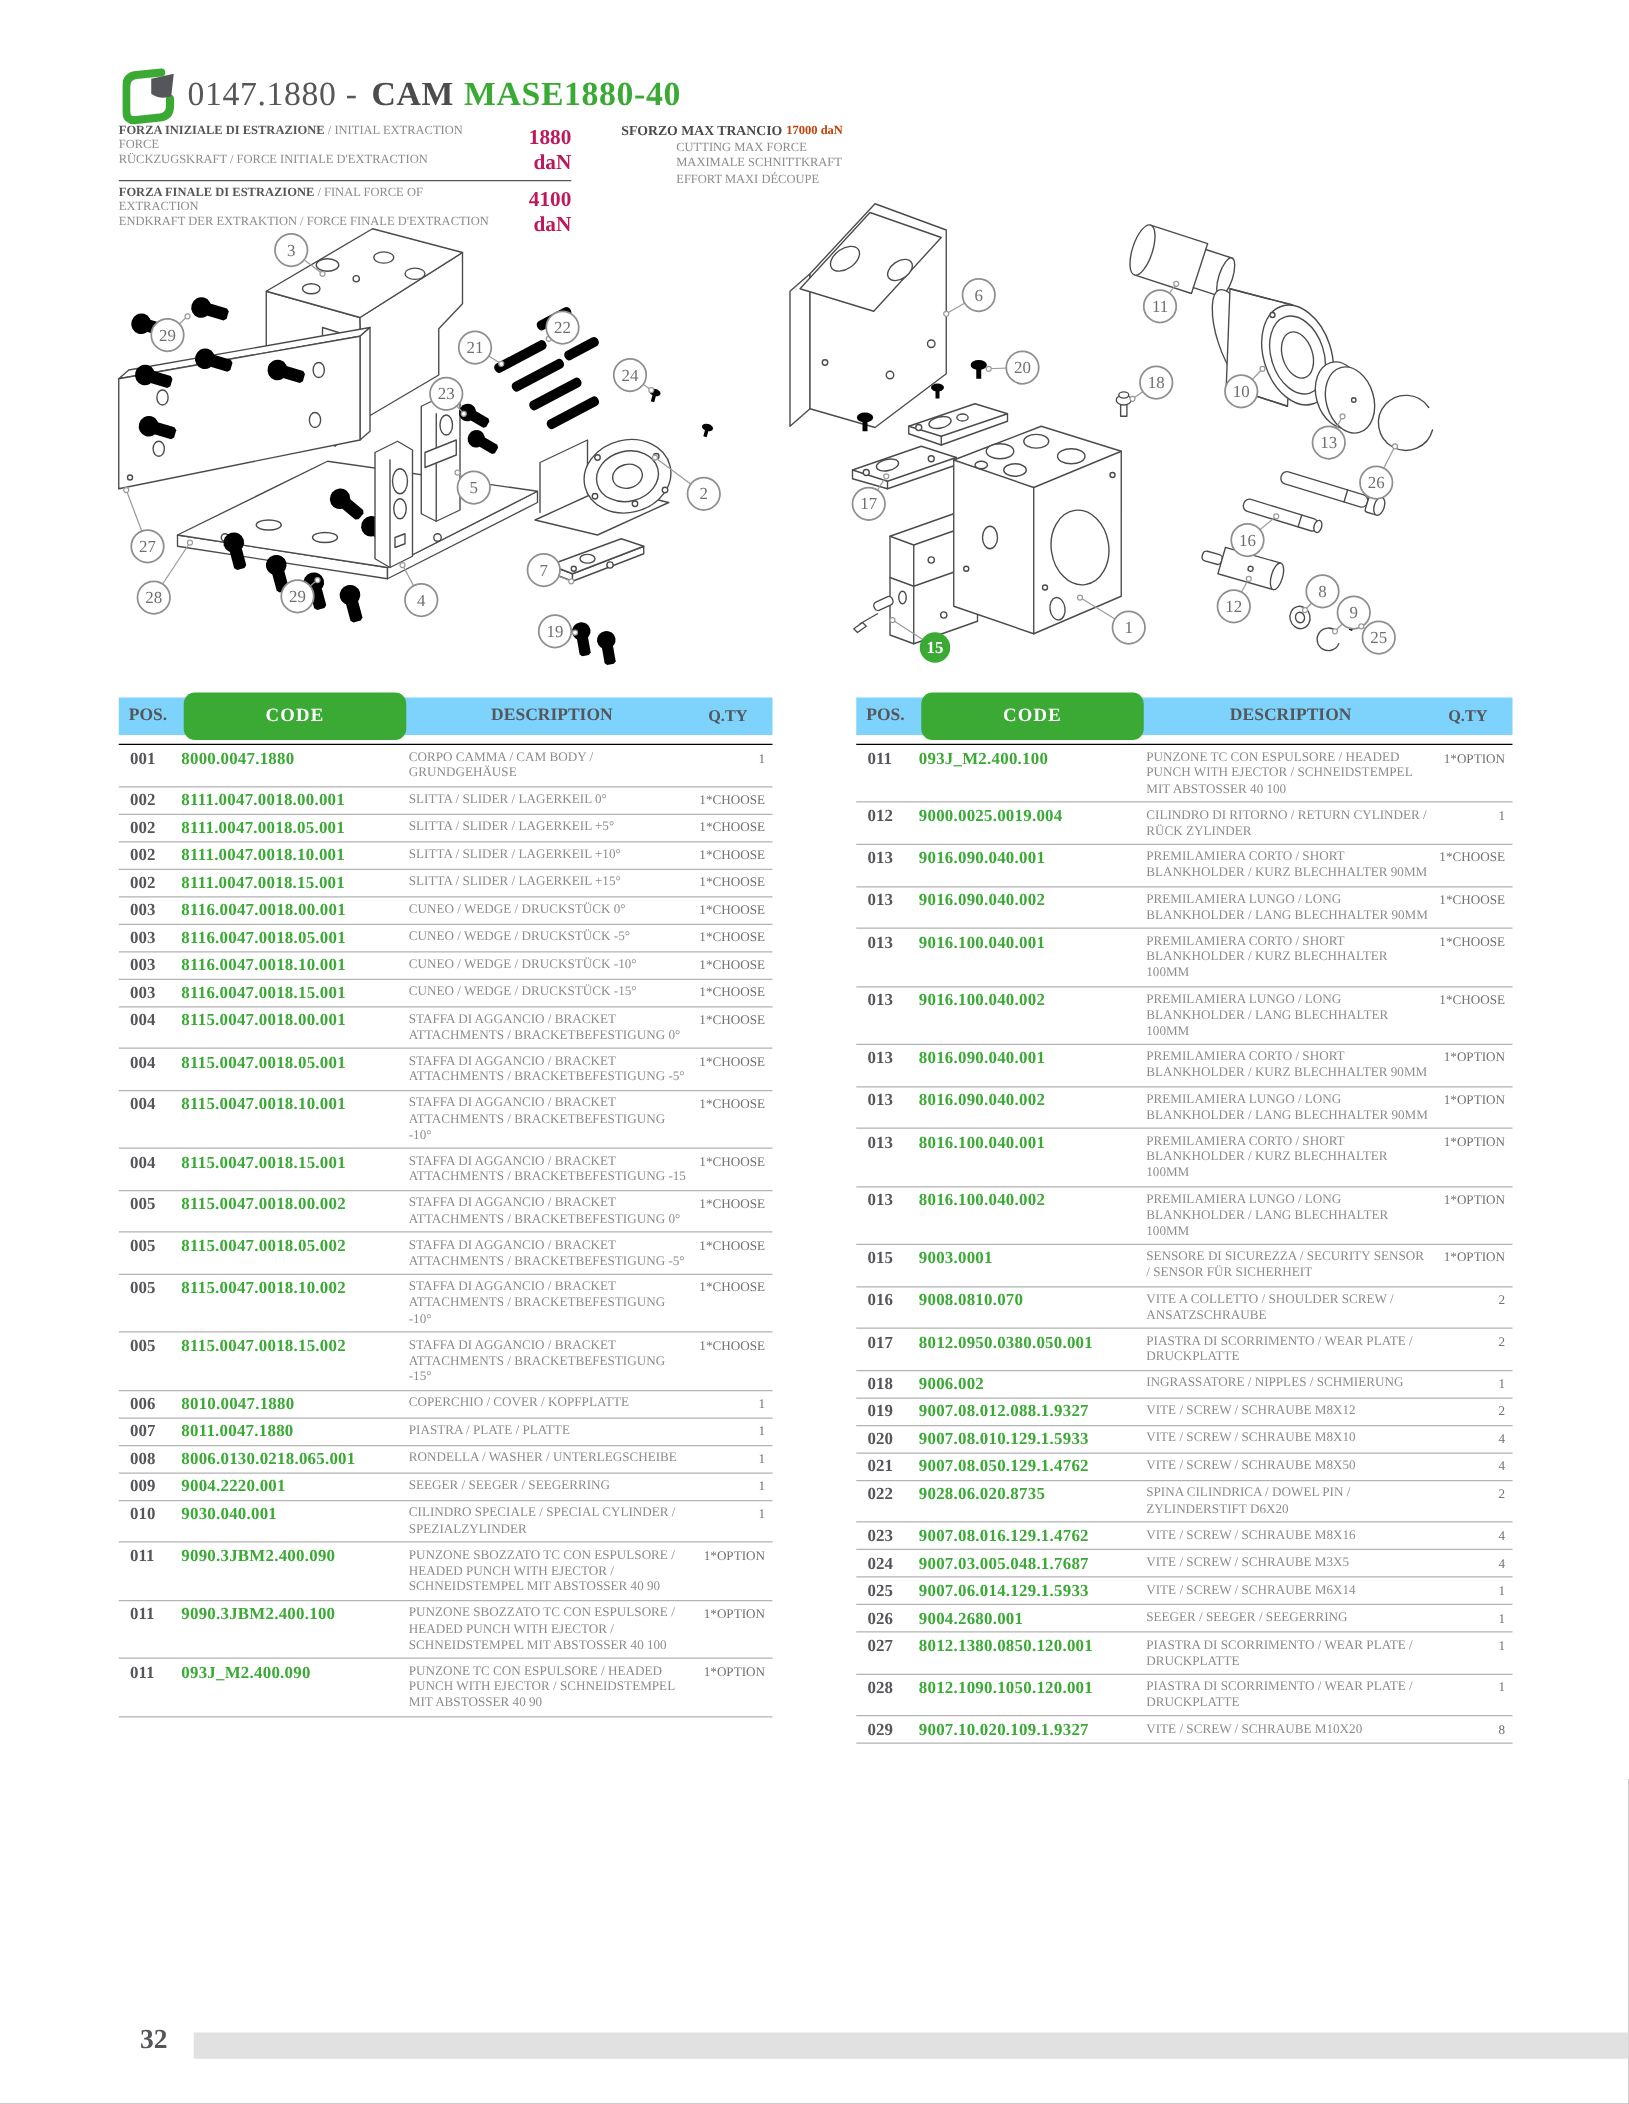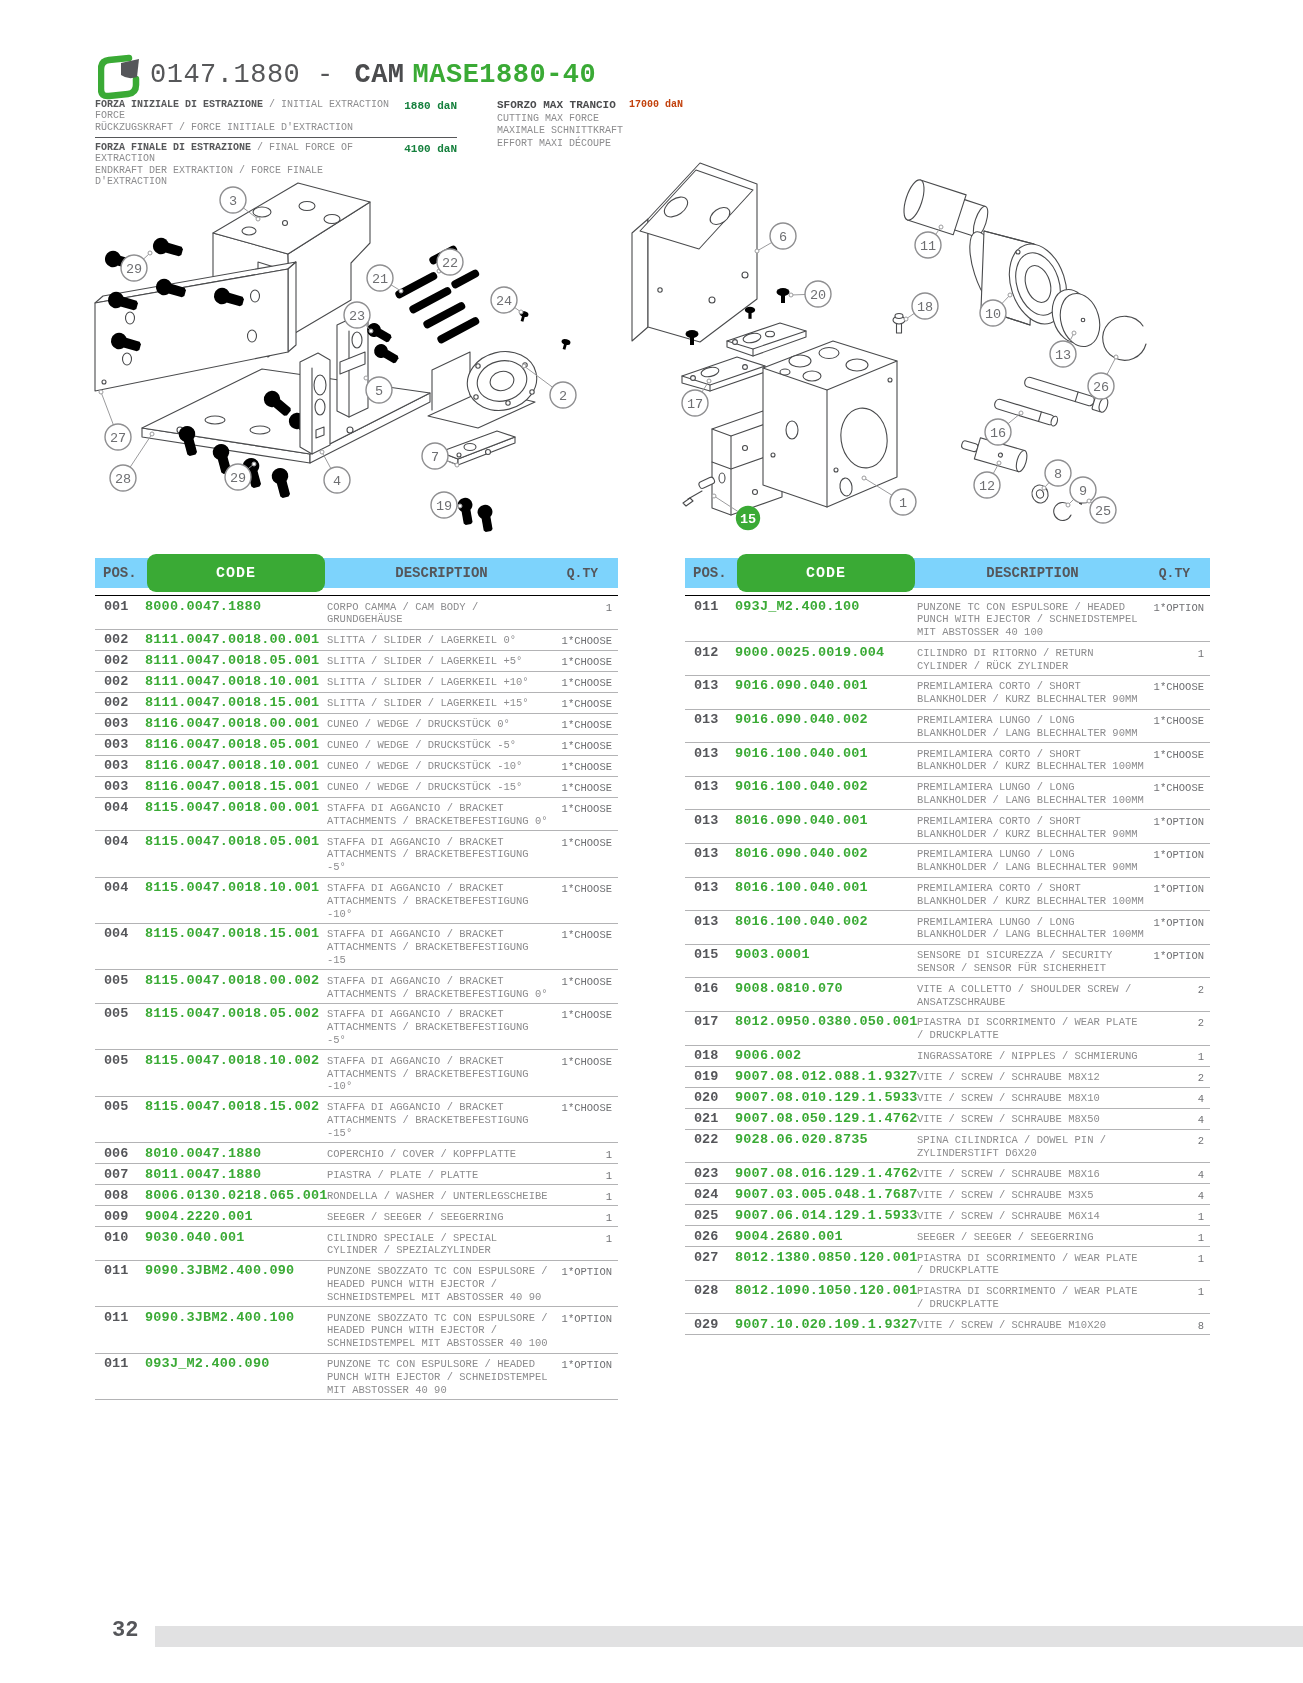--- a/index.html
+++ b/index.html
@@ -1,40 +1,40 @@
 <!DOCTYPE html>
 <html><head>
 <meta charset="utf-8">
 <style>
   html,body{margin:0;padding:0;background:#888;}
   .page{position:relative;width:1303px;height:1683px;background:#ffffff;overflow:hidden;
-        font-family:Liberation Mono, monospace;}
+        font-family:Liberation Serif, serif;}
   
   .logo{position:absolute;left:98px;top:54px;}
   .title{position:absolute;left:150px;top:60px;margin:0;font-size:27px;font-weight:normal;
          color:#565759;letter-spacing:.5px;white-space:nowrap;}
   .t-code{font-weight:bold;color:#565759;}
   .t-sep{color:#565759;}
   .t-cam{font-weight:bold;color:#4b4c4e;margin-left:4px;}
   .t-model{font-weight:bold;color:#3aaa35;margin-left:8px;}
   
   .specs{position:absolute;left:95px;top:99px;width:640px;}
   .spec-left{position:absolute;left:0;top:0;width:362px;}
   .spec-row{display:flex;align-items:flex-start;}
   .spec-labels{width:300px;}
   .spec-labels .l1{font-size:10px;color:#8c8c8e;}
   .spec-labels .l1 b{color:#565759;}
   .spec-labels .l2{font-size:10px;color:#8c8c8e;margin-top:1px;}
-  .spec-value{width:62px;text-align:right;font-size:11px;font-weight:bold;color:#15803d;padding-top:1px;}
+  .spec-value{width:62px;text-align:right;font-size:17px;font-weight:bold;color:#be185d;padding-top:1px;}
   .spec-divider{border-top:1.5px solid #565759;margin:4px 0 4px 0;width:362px;}
   .spec-right{position:absolute;left:402px;top:0;width:260px;}
   .sr-head{display:flex;}
   .srl{font-size:11px;font-weight:bold;color:#4b4c4e;width:132px;}
   .srv{font-size:10px;font-weight:bold;color:#c2410c;}
-  .srt{font-size:10px;color:#8c8c8e;margin-top:1.5px;}
+  .srt{font-size:10px;color:#8c8c8e;margin-top:1.5px;margin-left:44px;}
   
   .diagram{position:absolute;left:0;top:150px;}
   #drawing path,#drawing rect,#drawing ellipse,#drawing circle,#drawing line,#drawing polyline{
       fill:#fff;stroke:#4a4b4d;stroke-width:1.1;stroke-linejoin:round;stroke-linecap:round;}
   #drawing .nf{fill:none;}
   .leader{stroke:#9b9b9d;stroke-width:1;fill:none;}
   .ldot{fill:#ffffff;stroke:#9b9b9d;stroke-width:1;}
   .bal{fill:#ffffff;stroke:#8f8f91;stroke-width:1.4;}
   .bal.green{fill:#3aaa35;stroke:#3aaa35;}
   .baltxt{font-size:13.5px;fill:#6e6f72;text-anchor:middle;}

